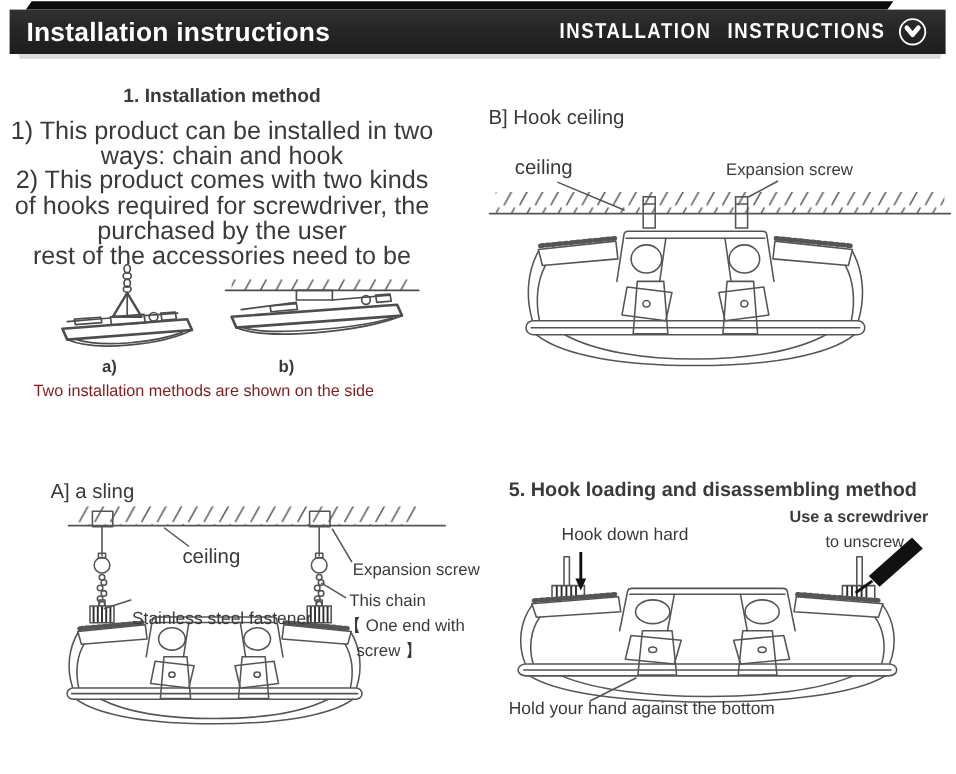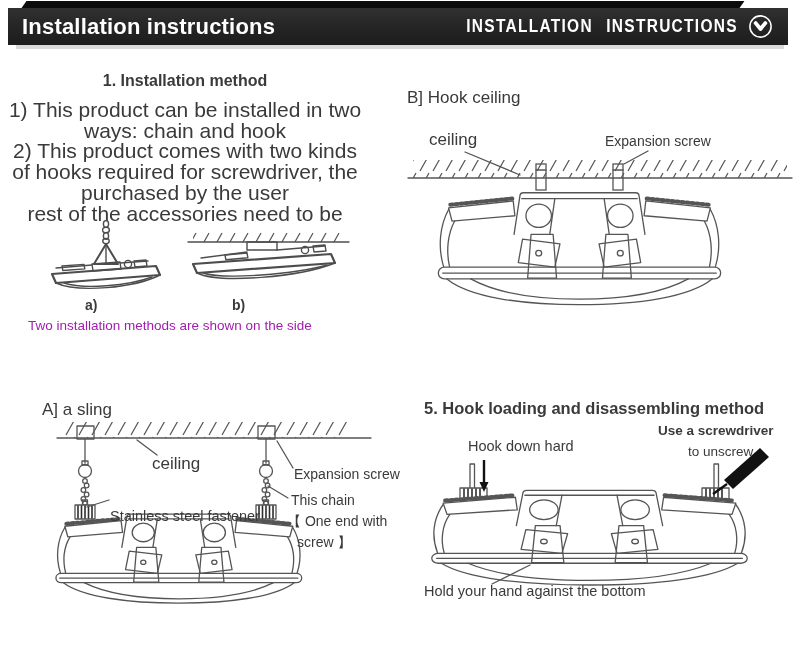--- a/index.html
+++ b/index.html
@@ -119,21 +119,21 @@
       <circle cx="120" cy="18" r="3.6"></circle>
       <path d="M128,14 l12,-1 l1,6 l-12,1 Z"></path>
       <path d="M8,32 L146,22 L150,31 L12,41 Z" stroke-width="2.2"></path>
       <path d="M12,41 C35,52 115,45 150,31"></path>
       <path d="M18,41 C40,48 110,42 142,33"></path>
     </g>
   </svg>
 
   <div class="lbl" style="left:85px;top:297px;font-size:14px;font-weight:600;">a)</div>
   <div class="lbl" style="left:232px;top:297px;font-size:14px;font-weight:600;">b)</div>
-  <div class="lbl" style="left:28px;top:318px;font-size:13.5px;color:#a21caf;">Two installation methods are shown on the side</div>
+  <div class="lbl" style="left:28px;top:318px;font-size:13.5px;color:#7f1d1d;">Two installation methods are shown on the side</div>
 
   <div class="lbl" style="left:407px;top:88px;font-size:17px;">B] Hook ceiling</div>
 
   <svg class="diagram" style="left:405px;top:118px;" width="390" height="200" viewBox="0 0 390 200">
     <g fill="none" stroke="#555" stroke-width="1.3" stroke-linecap="round">
       <rect x="8" y="42" width="374" height="18" fill="url(#hatch)" stroke="none"></rect>
       <line x1="3" y1="60" x2="387" y2="60"></line>
 
       <rect x="131" y="46" width="10" height="26"></rect>
       <line x1="131" y1="52" x2="141" y2="52"></line>

